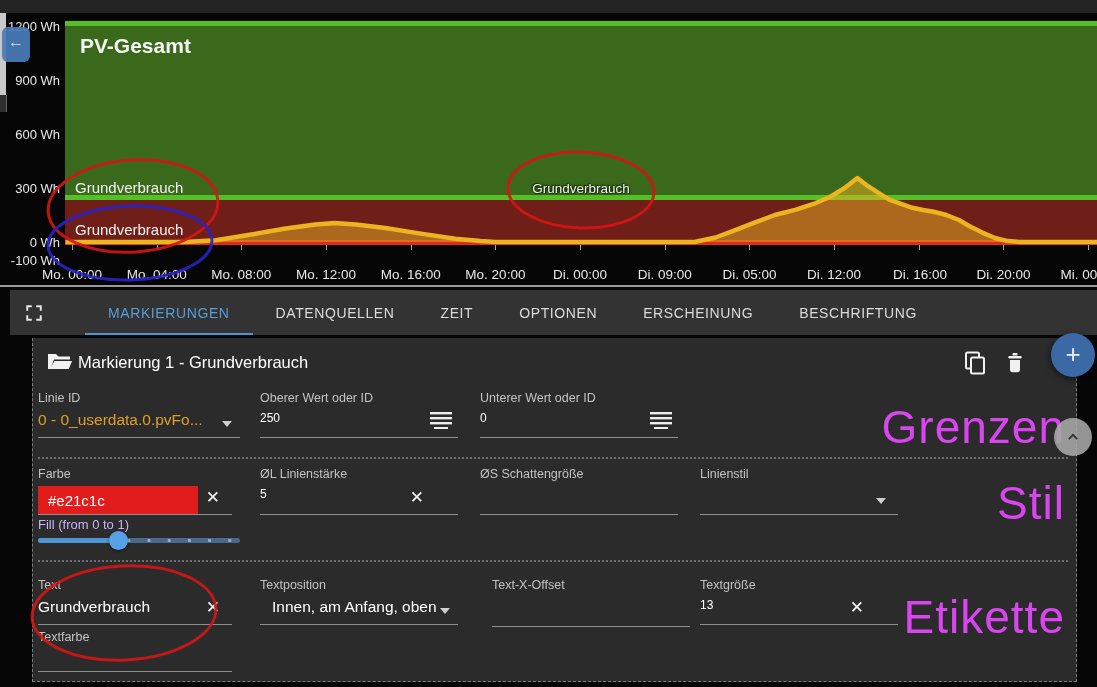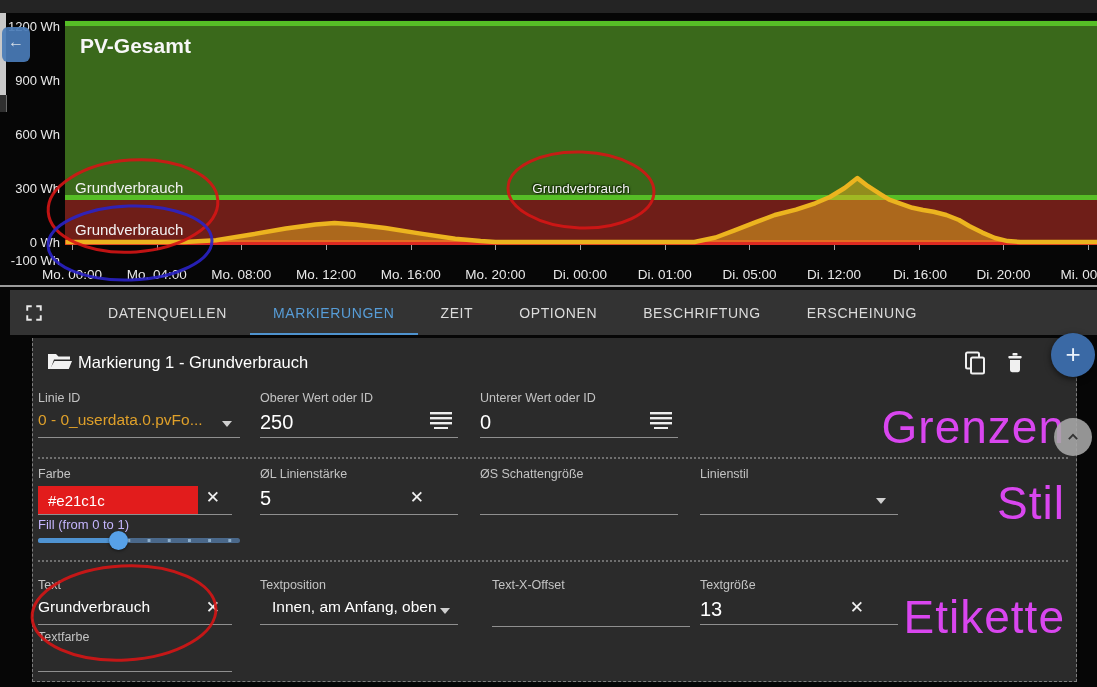--- a/index.html
+++ b/index.html
@@ -44,21 +44,21 @@
   .hdr-btn { position:absolute; top:350px; width:26px; height:26px; display:flex; align-items:center; justify-content:center; cursor:pointer; }
   .fab { position:absolute; left:1051px; top:333px; width:44px; height:44px; border-radius:50%; background:#3a69a5;
          color:#eaf2fb; font-size:26px; line-height:42px; text-align:center; box-shadow:0 2px 6px rgba(0,0,0,.6); z-index:6; }
   .scroll-top { position:absolute; left:1054px; top:418px; width:38px; height:38px; border-radius:50%;
                 background:rgba(168,168,168,.88); display:flex; align-items:center; justify-content:center; z-index:6; }
   .watermark { position:absolute; right:32px; font-size:46px; color:#d946ef; letter-spacing:1px; z-index:1; }
   .dotted-div { position:absolute; left:38px; width:1030px; border-top:2px dotted #6f6f6f; }
   
   .field { position:absolute; border-bottom:1px solid #8f8f8f; }
   .flabel { font-size:12.5px; color:#c3c3c3; padding-top:2px; }
-  .fvalue { font-size:20px; color:#fff; margin-top:6px; white-space:nowrap; }
+  .fvalue { font-size:12px; color:#fff; margin-top:6px; white-space:nowrap; }
   .fvalue.orange { color:#dfa02a; font-size:15.5px; }
   .fvalue.select { font-size:15.5px;margin-left:12px; }
   .caret { position:absolute; right:8px; bottom:10px; width:0; height:0;
            border-left:5.5px solid transparent; border-right:5.5px solid transparent; border-top:6px solid #cfcfcf; }
   .clear-x { position:absolute; right:12px; bottom:8px; font-size:17px; color:#f0f0f0; cursor:pointer; line-height:1; }
   .list-ic { position:absolute; right:6px; bottom:8px; }
   .swatch { position:absolute; left:0; top:21px; width:160px; height:28px; color:#fff; font-size:15px;
             display:flex; align-items:center; padding-left:10px; }
   
   #slider-wrap { position:absolute; left:38px; top:517px; width:210px; }
@@ -115,46 +115,46 @@
       <div class="xtick" style="left: 199.36px;">Mo. 08:00</div>
       <div class="xmark" style="left: 241.36px;"></div>
       <div class="xtick" style="left: 284.04px;">Mo. 12:00</div>
       <div class="xmark" style="left: 326.04px;"></div>
       <div class="xtick" style="left: 368.72px;">Mo. 16:00</div>
       <div class="xmark" style="left: 410.72px;"></div>
       <div class="xtick" style="left: 453.4px;">Mo. 20:00</div>
       <div class="xmark" style="left: 495.4px;"></div>
       <div class="xtick" style="left: 538.08px;">Di. 00:00</div>
       <div class="xmark" style="left: 580.08px;"></div>
-      <div class="xtick" style="left: 622.76px;">Di. 01:00</div>
+      <div class="xtick" style="left: 622.76px;">Di. 09:00</div>
       <div class="xmark" style="left: 664.76px;"></div>
       <div class="xtick" style="left: 707.44px;">Di. 05:00</div>
       <div class="xmark" style="left: 749.44px;"></div>
       <div class="xtick" style="left: 792.12px;">Di. 12:00</div>
       <div class="xmark" style="left: 834.12px;"></div>
       <div class="xtick" style="left: 878px;">Di. 16:00</div>
       <div class="xmark" style="left: 918.8px;"></div>
       <div class="xtick" style="left: 961.48px;">Di. 20:00</div>
       <div class="xmark" style="left: 1003.48px;"></div>
       <div class="xtick" style="left: 1046.16px;">Mi. 00:00</div>
       <div class="xmark" style="left: 1088.16px;"></div>
     </div>
   <div class="chart-sep"></div>
 
   <div id="tabbar">
     <svg class="fs-icon" viewBox="0 0 24 24">
       <path d="M3 9 V3 H9 M15 3 H21 V9 M21 15 V21 H15 M9 21 H3 V15" stroke="#e8e8e8" stroke-width="2.6" fill="none"></path>
     </svg>
     <div id="tabs">
+      <div class="tab active">MARKIERUNGEN</div>
       <div class="tab">DATENQUELLEN</div>
-      <div class="tab active">MARKIERUNGEN</div>
       <div class="tab">ZEIT</div>
       <div class="tab">OPTIONEN</div>
+      <div class="tab">ERSCHEINUNG</div>
       <div class="tab">BESCHRIFTUNG</div>
-      <div class="tab">ERSCHEINUNG</div>
     </div>
   </div>
 
   <div id="panel"></div>
 
   <svg class="hdr-folder" width="26" height="20" viewBox="0 0 26 20">
     <path d="M1 2 h8 l2.5 2.5 H23 v3 H7 L3.5 17 H1 z" fill="#f2f2f2"></path>
     <path d="M7.5 9 H25 l-3.2 8 H2.8 z" fill="#f2f2f2"></path>
   </svg>
   <div class="hdr-title">Markierung 1 - Grundverbrauch</div>

